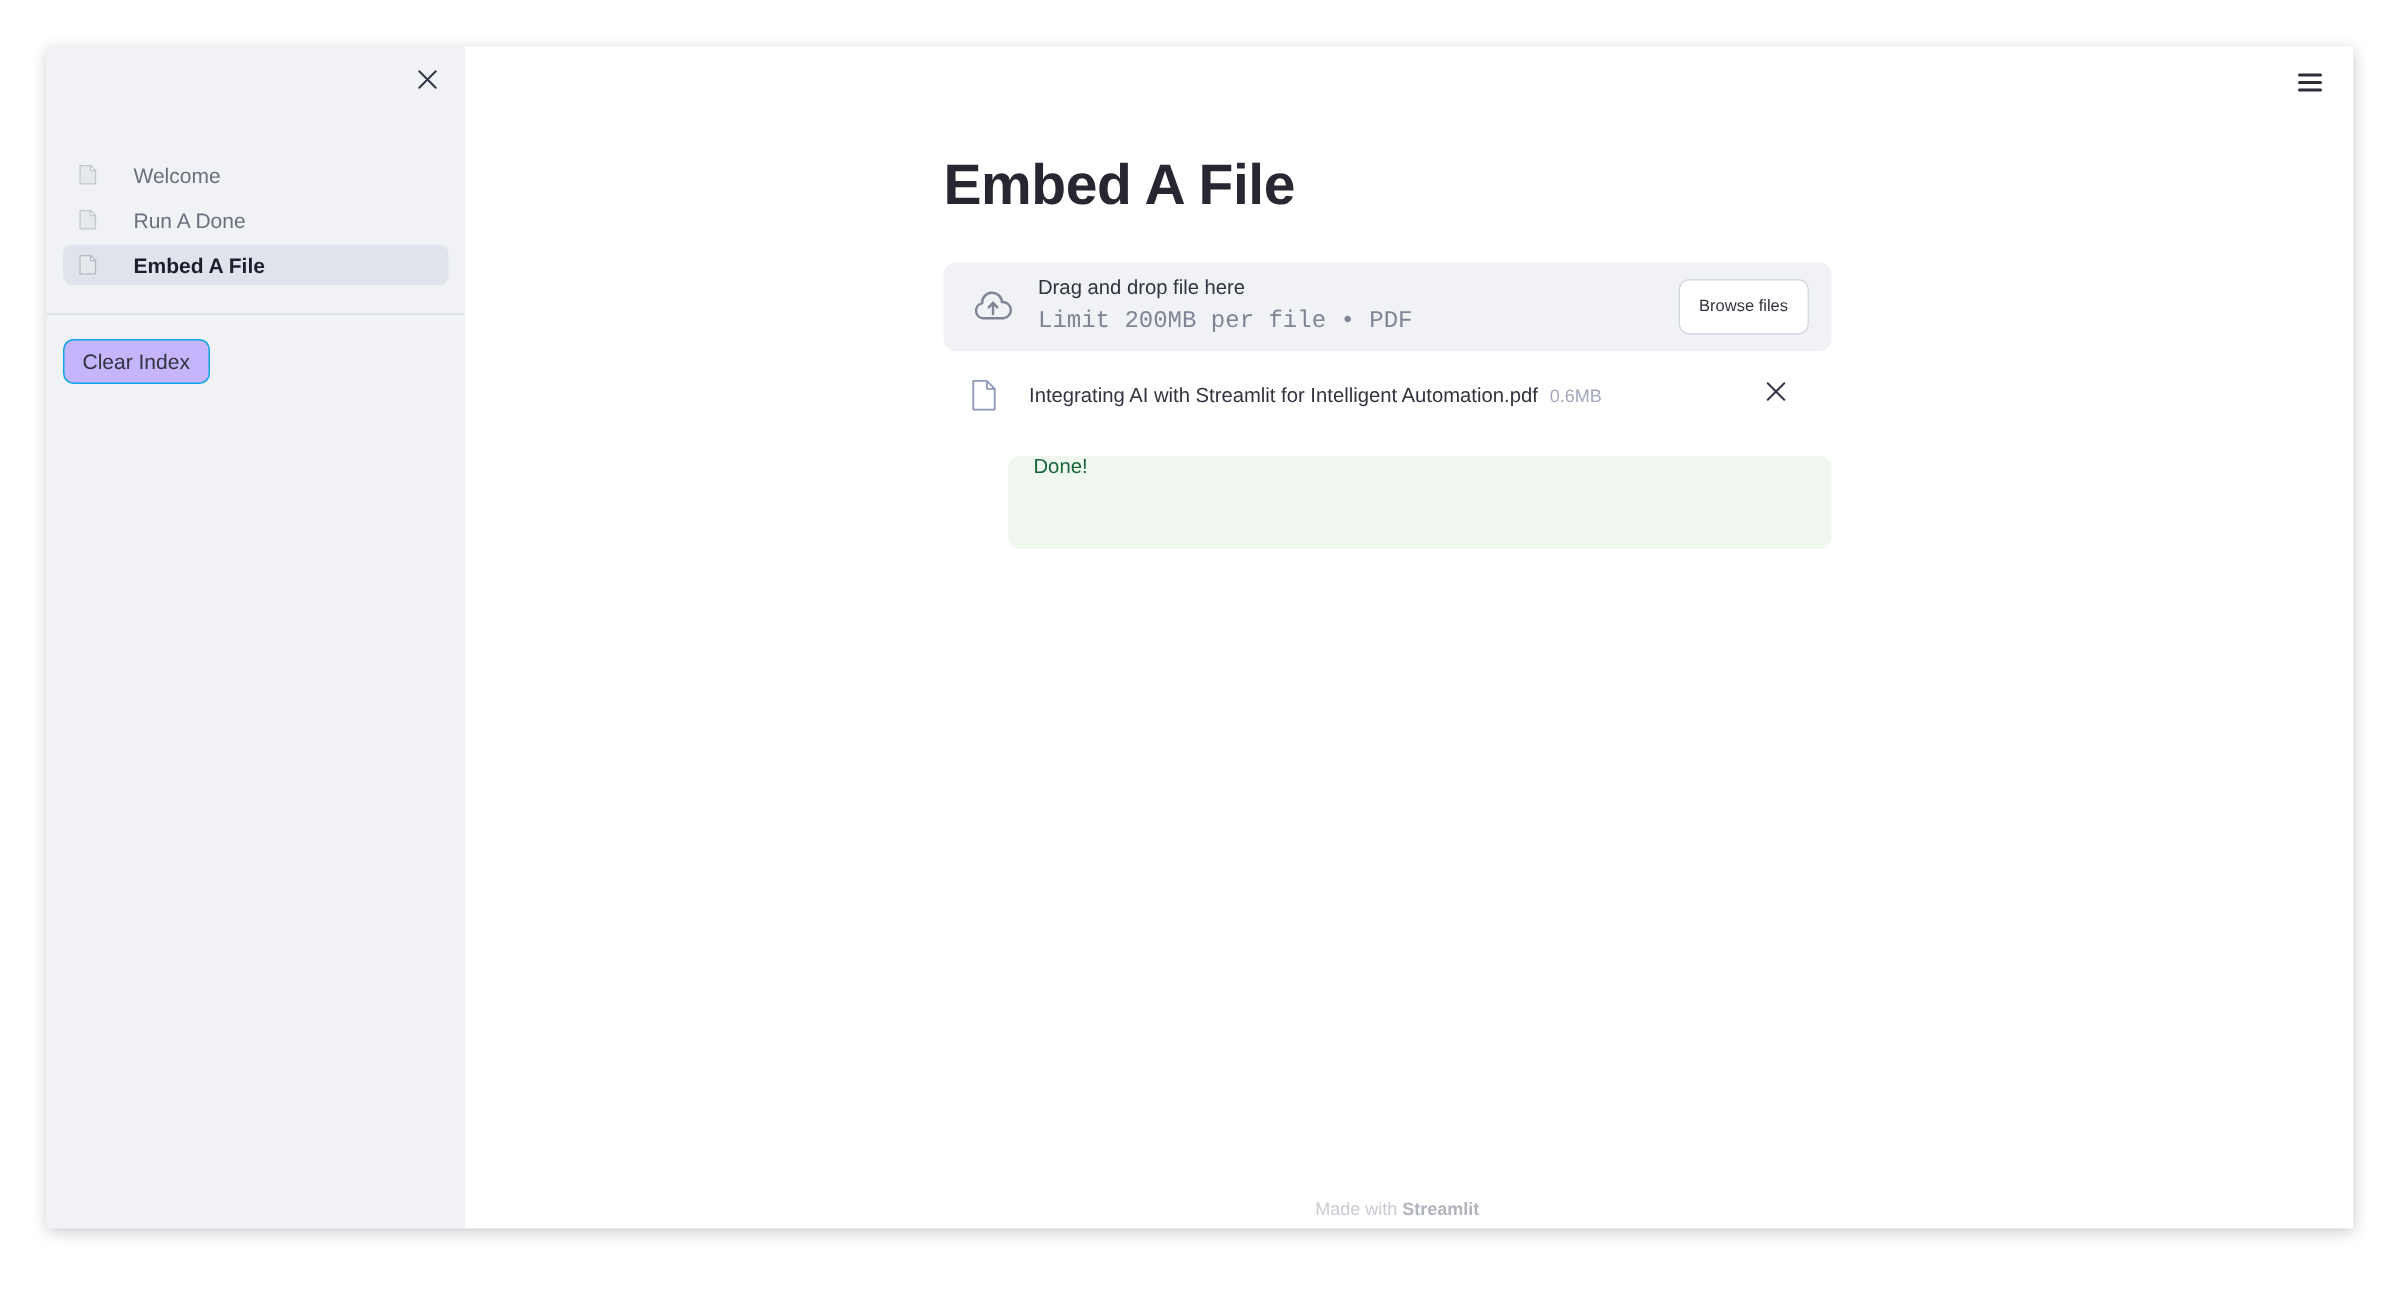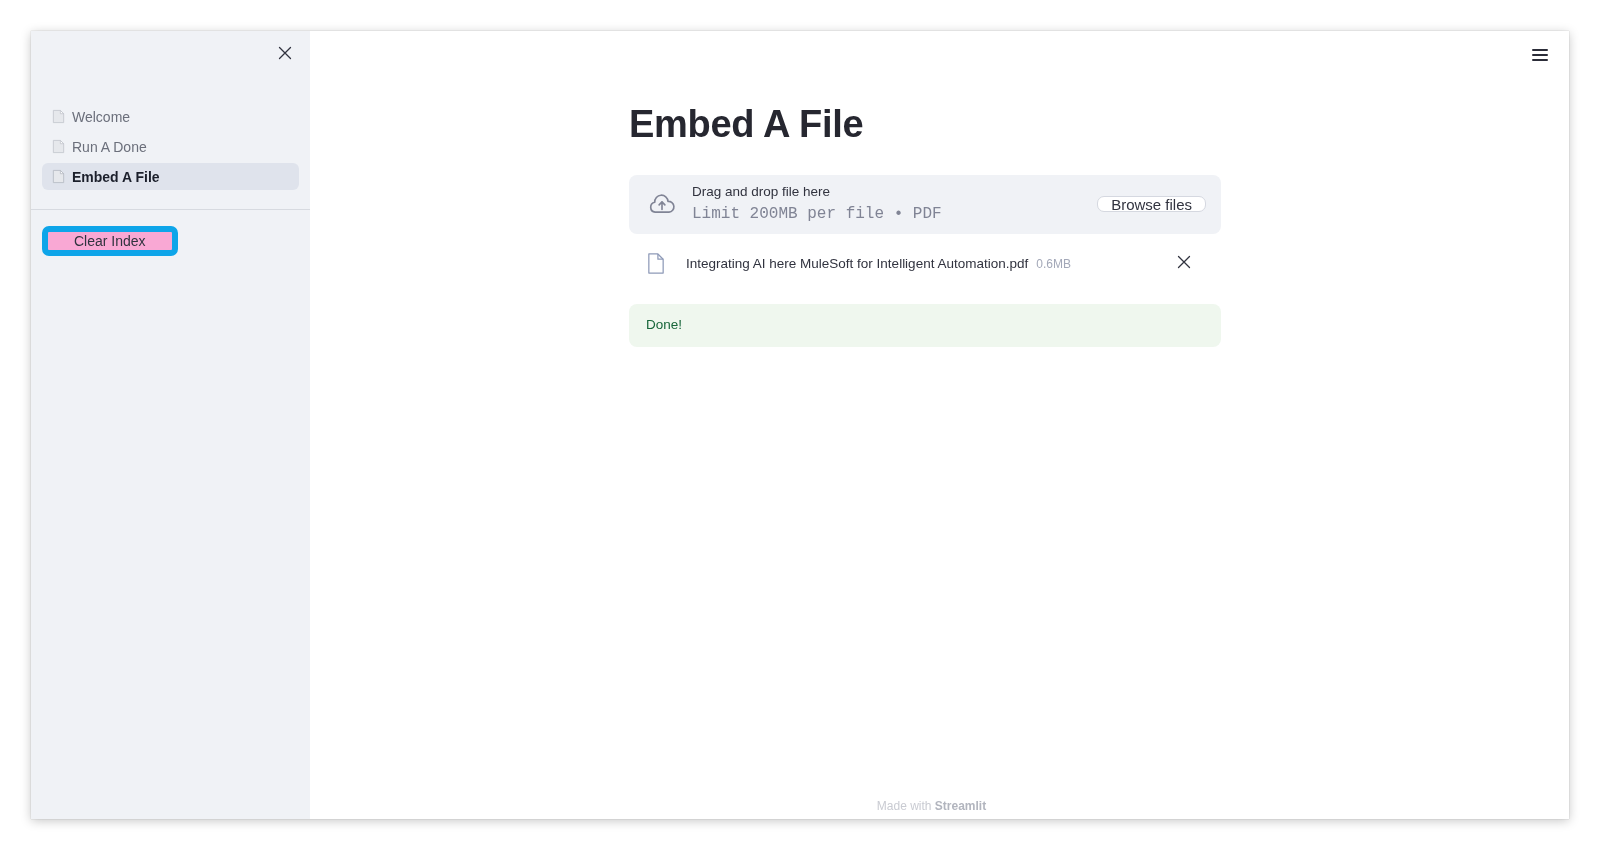--- a/index.html
+++ b/index.html
@@ -51,21 +51,21 @@
   #sidebar-close svg { display: block; }
 
   #sidebar-nav {
     margin-top: 72px;
     padding: 0 11px;
   }
 
   .nav-item {
     display: flex;
     align-items: center;
-    gap: 6px;
+    gap: 23px;
     height: 27px;
     padding: 0 9px;
     border-radius: 6px;
     margin-bottom: 3px;
     cursor: pointer;
     font-size: 14px;
     color: #6b6f7b;
     line-height: 1;
     white-space: nowrap;
   }
@@ -90,23 +90,23 @@
 
   #sidebar-actions {
     padding: 16px 11px 0 11px;
   }
 
   #clear-index-button {
     display: inline-flex;
     align-items: center;
     justify-content: center;
     height: 30px;
-    padding: 0 26px;
-    background: #f9a8d4;
-    border: 6px solid #0ea5e9;
+    padding: 0 12px;
+    background: #c4b5fd;
+    border: 1px solid #0ea5e9;
     border-radius: 7px;
     font-size: 14px;
     color: #31333f;
     font-family: "Liberation Sans", sans-serif;
     cursor: pointer;
     line-height: 1;
   }
 
   
   #main {
@@ -185,26 +185,26 @@
   }
   #upload-limits {
     font-size: 16px;
     color: #808495;
     line-height: 1.4;
     margin-top: 2px;
     font-family: Liberation Mono, monospace;
   }
   #browse-files-button {
     flex: 0 0 auto;
-    height: 16px;
+    height: 37px;
     padding: 0 13px;
     background: #ffffff;
     border: 1px solid #d5d8e0;
     border-radius: 7px;
-    font-size: 15px;
+    font-size: 11px;
     color: #31333f;
     font-family: "Liberation Sans", sans-serif;
     cursor: pointer;
     line-height: 1;
   }
 
   
   #uploaded-file-row {
     display: flex;
     align-items: center;
@@ -243,24 +243,24 @@
     cursor: pointer;
     color: #31333f;
     margin-right: 16px;
   }
 
   
   #status-message {
     margin-top: 20px;
     background: #eff7ee;
     border-radius: 8px;
-    height: 43px;
-    display: flex;
-    align-items: center;
+    height: 62px;
+    display: flex;
     padding: 0 17px;
+    margin-left: 43px;
   }
   #status-text {
     font-size: 13.5px;
     color: #17663a;
     line-height: 1;
   }
 
   
   #footer {
     position: absolute;
@@ -358,21 +358,21 @@
         <button id="browse-files-button">Browse files</button>
       </section>
 
       <section id="uploaded-file-row">
         <span id="file-type-icon">
           <svg width="18" height="21" viewBox="0 0 18 22" aria-hidden="true">
             <path d="M1.5 1 H11 L16.5 6.5 V21 H1.5 Z" fill="#ffffff" stroke="currentColor" stroke-width="1.3" stroke-linejoin="round"></path>
             <path d="M11 1 V6.5 H16.5" fill="none" stroke="currentColor" stroke-width="1.3" stroke-linejoin="round"></path>
           </svg>
         </span>
-        <span id="file-name">Integrating AI here MuleSoft for Intelligent Automation.pdf</span>
+        <span id="file-name">Integrating AI with Streamlit for Intelligent Automation.pdf</span>
         <span id="file-size">0.6MB</span>
         <span id="remove-file-button">
           <span>
             <svg width="14" height="14" viewBox="0 0 14 14" aria-hidden="true">
               <path d="M1.5 1.5 L12.5 12.5 M12.5 1.5 L1.5 12.5" stroke="currentColor" stroke-width="1.3" fill="none" stroke-linecap="round"></path>
             </svg>
           </span>
         </span>
       </section>
 

